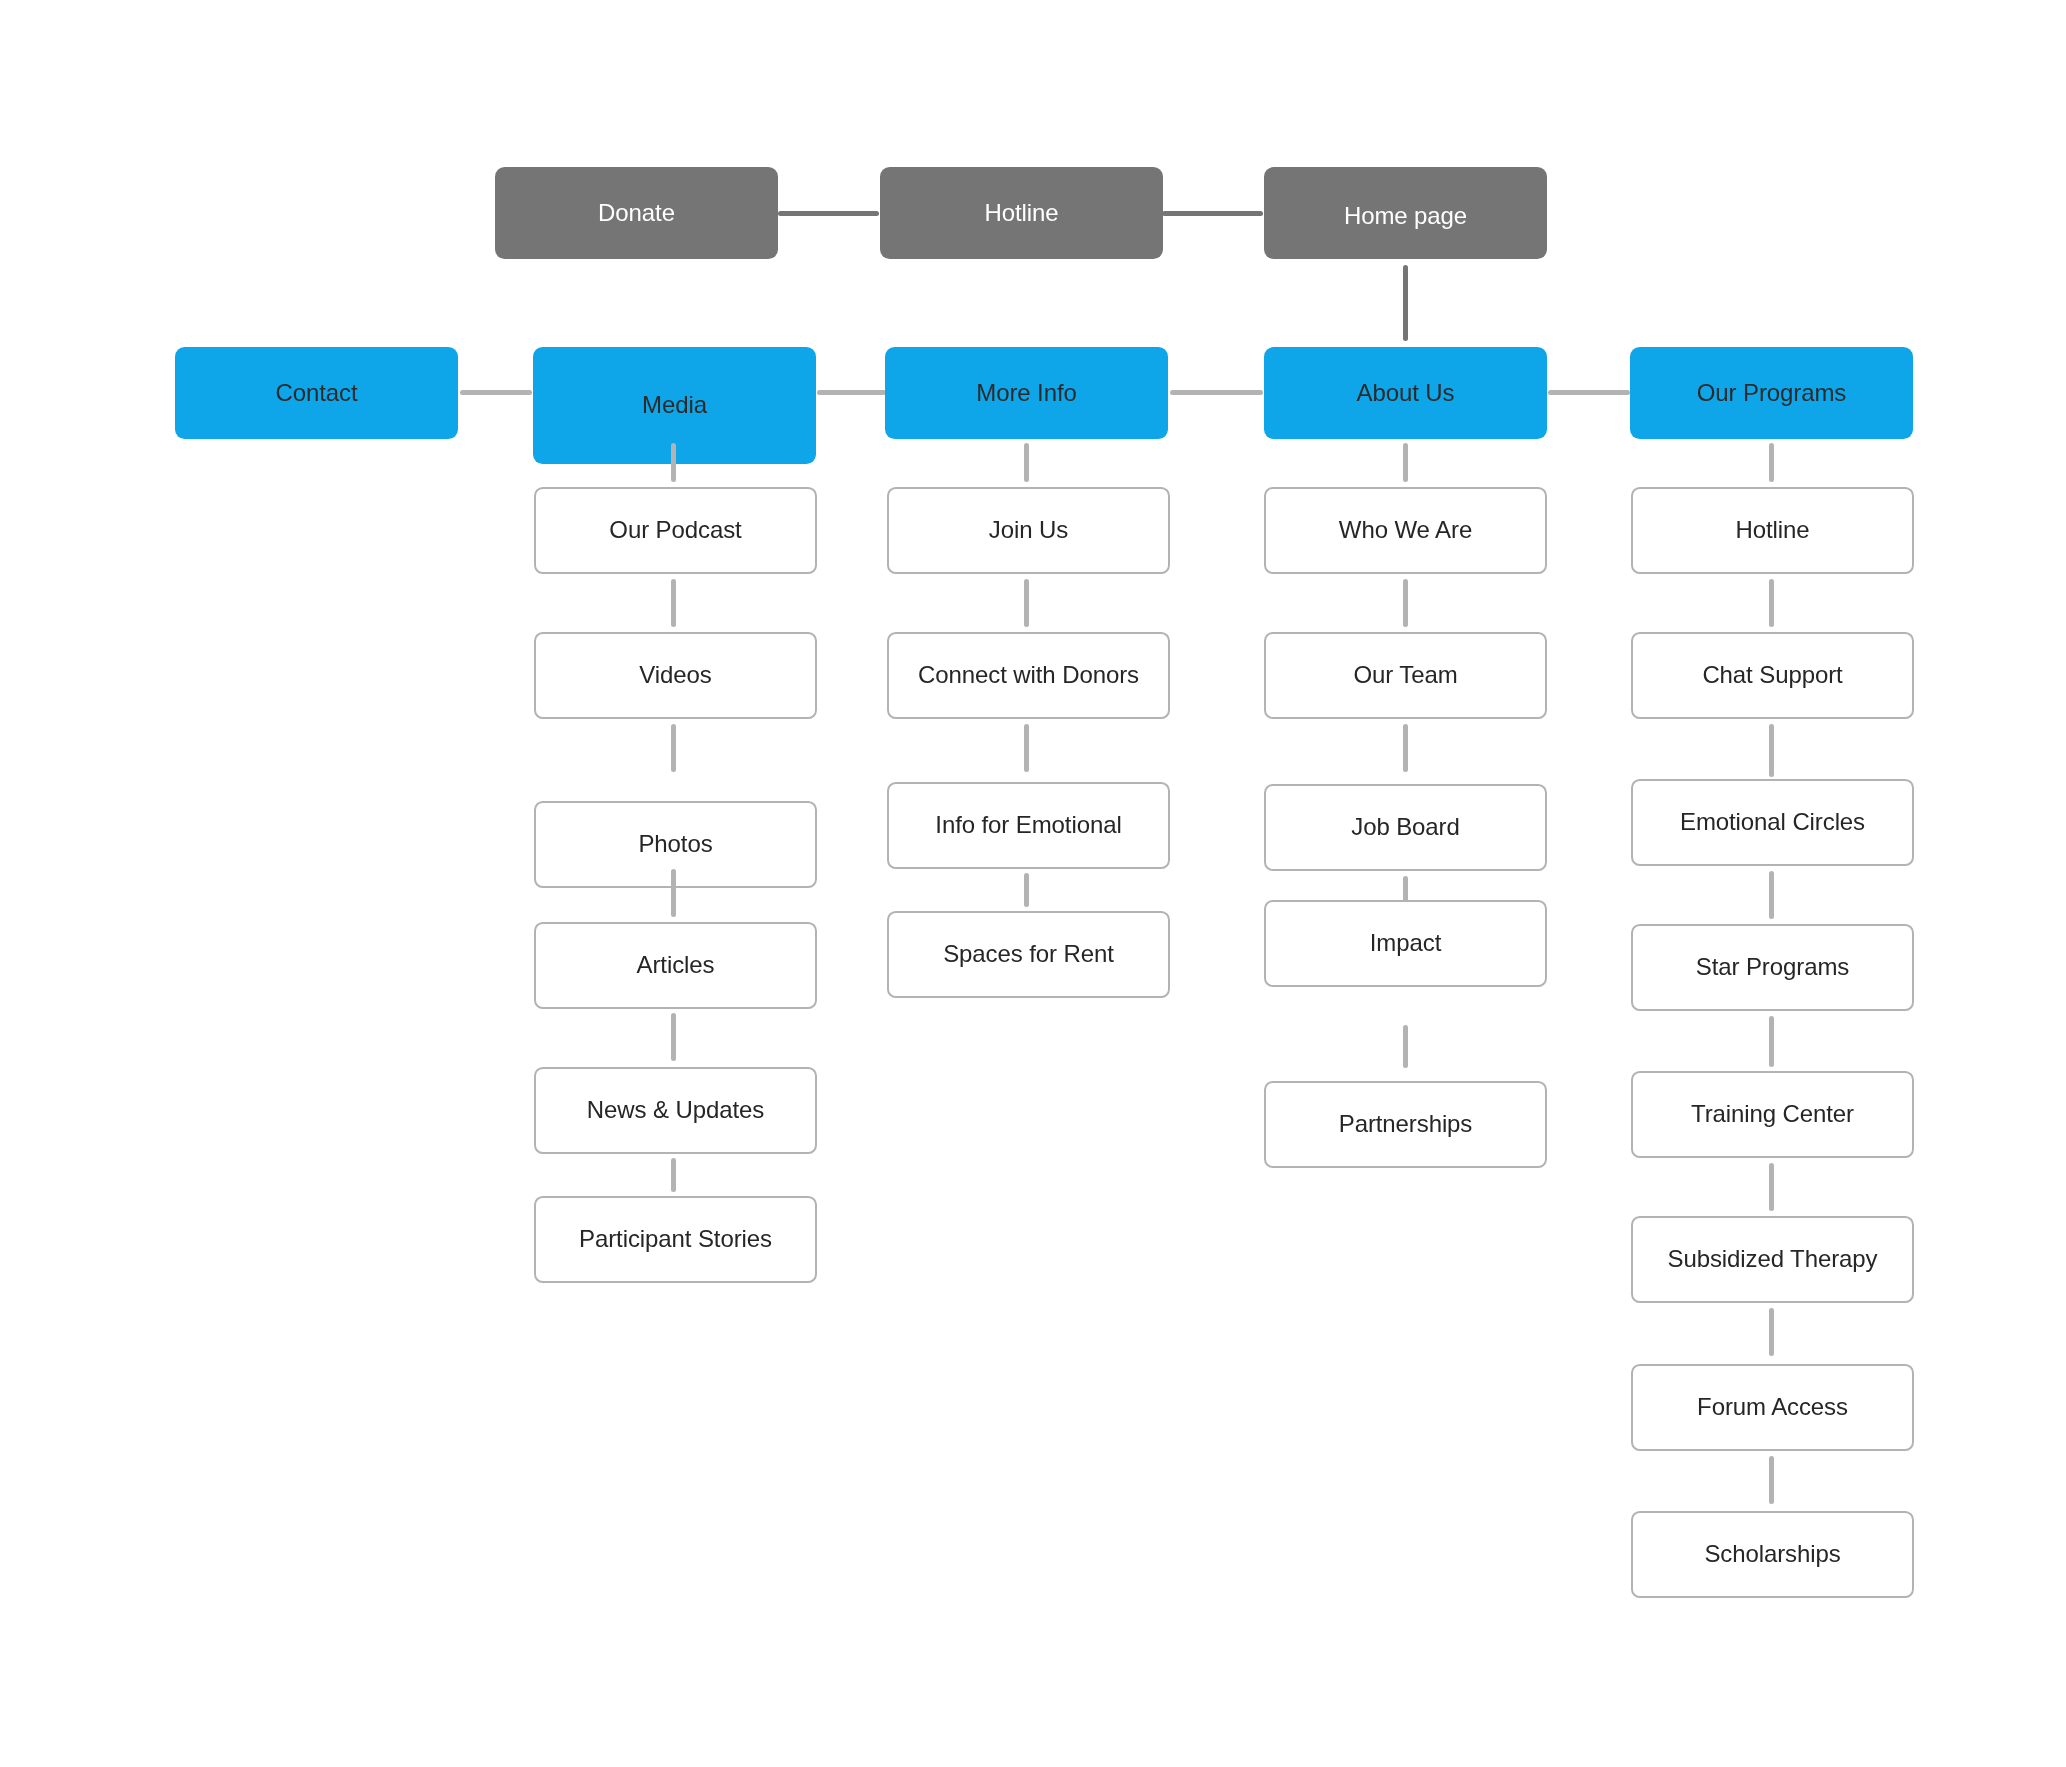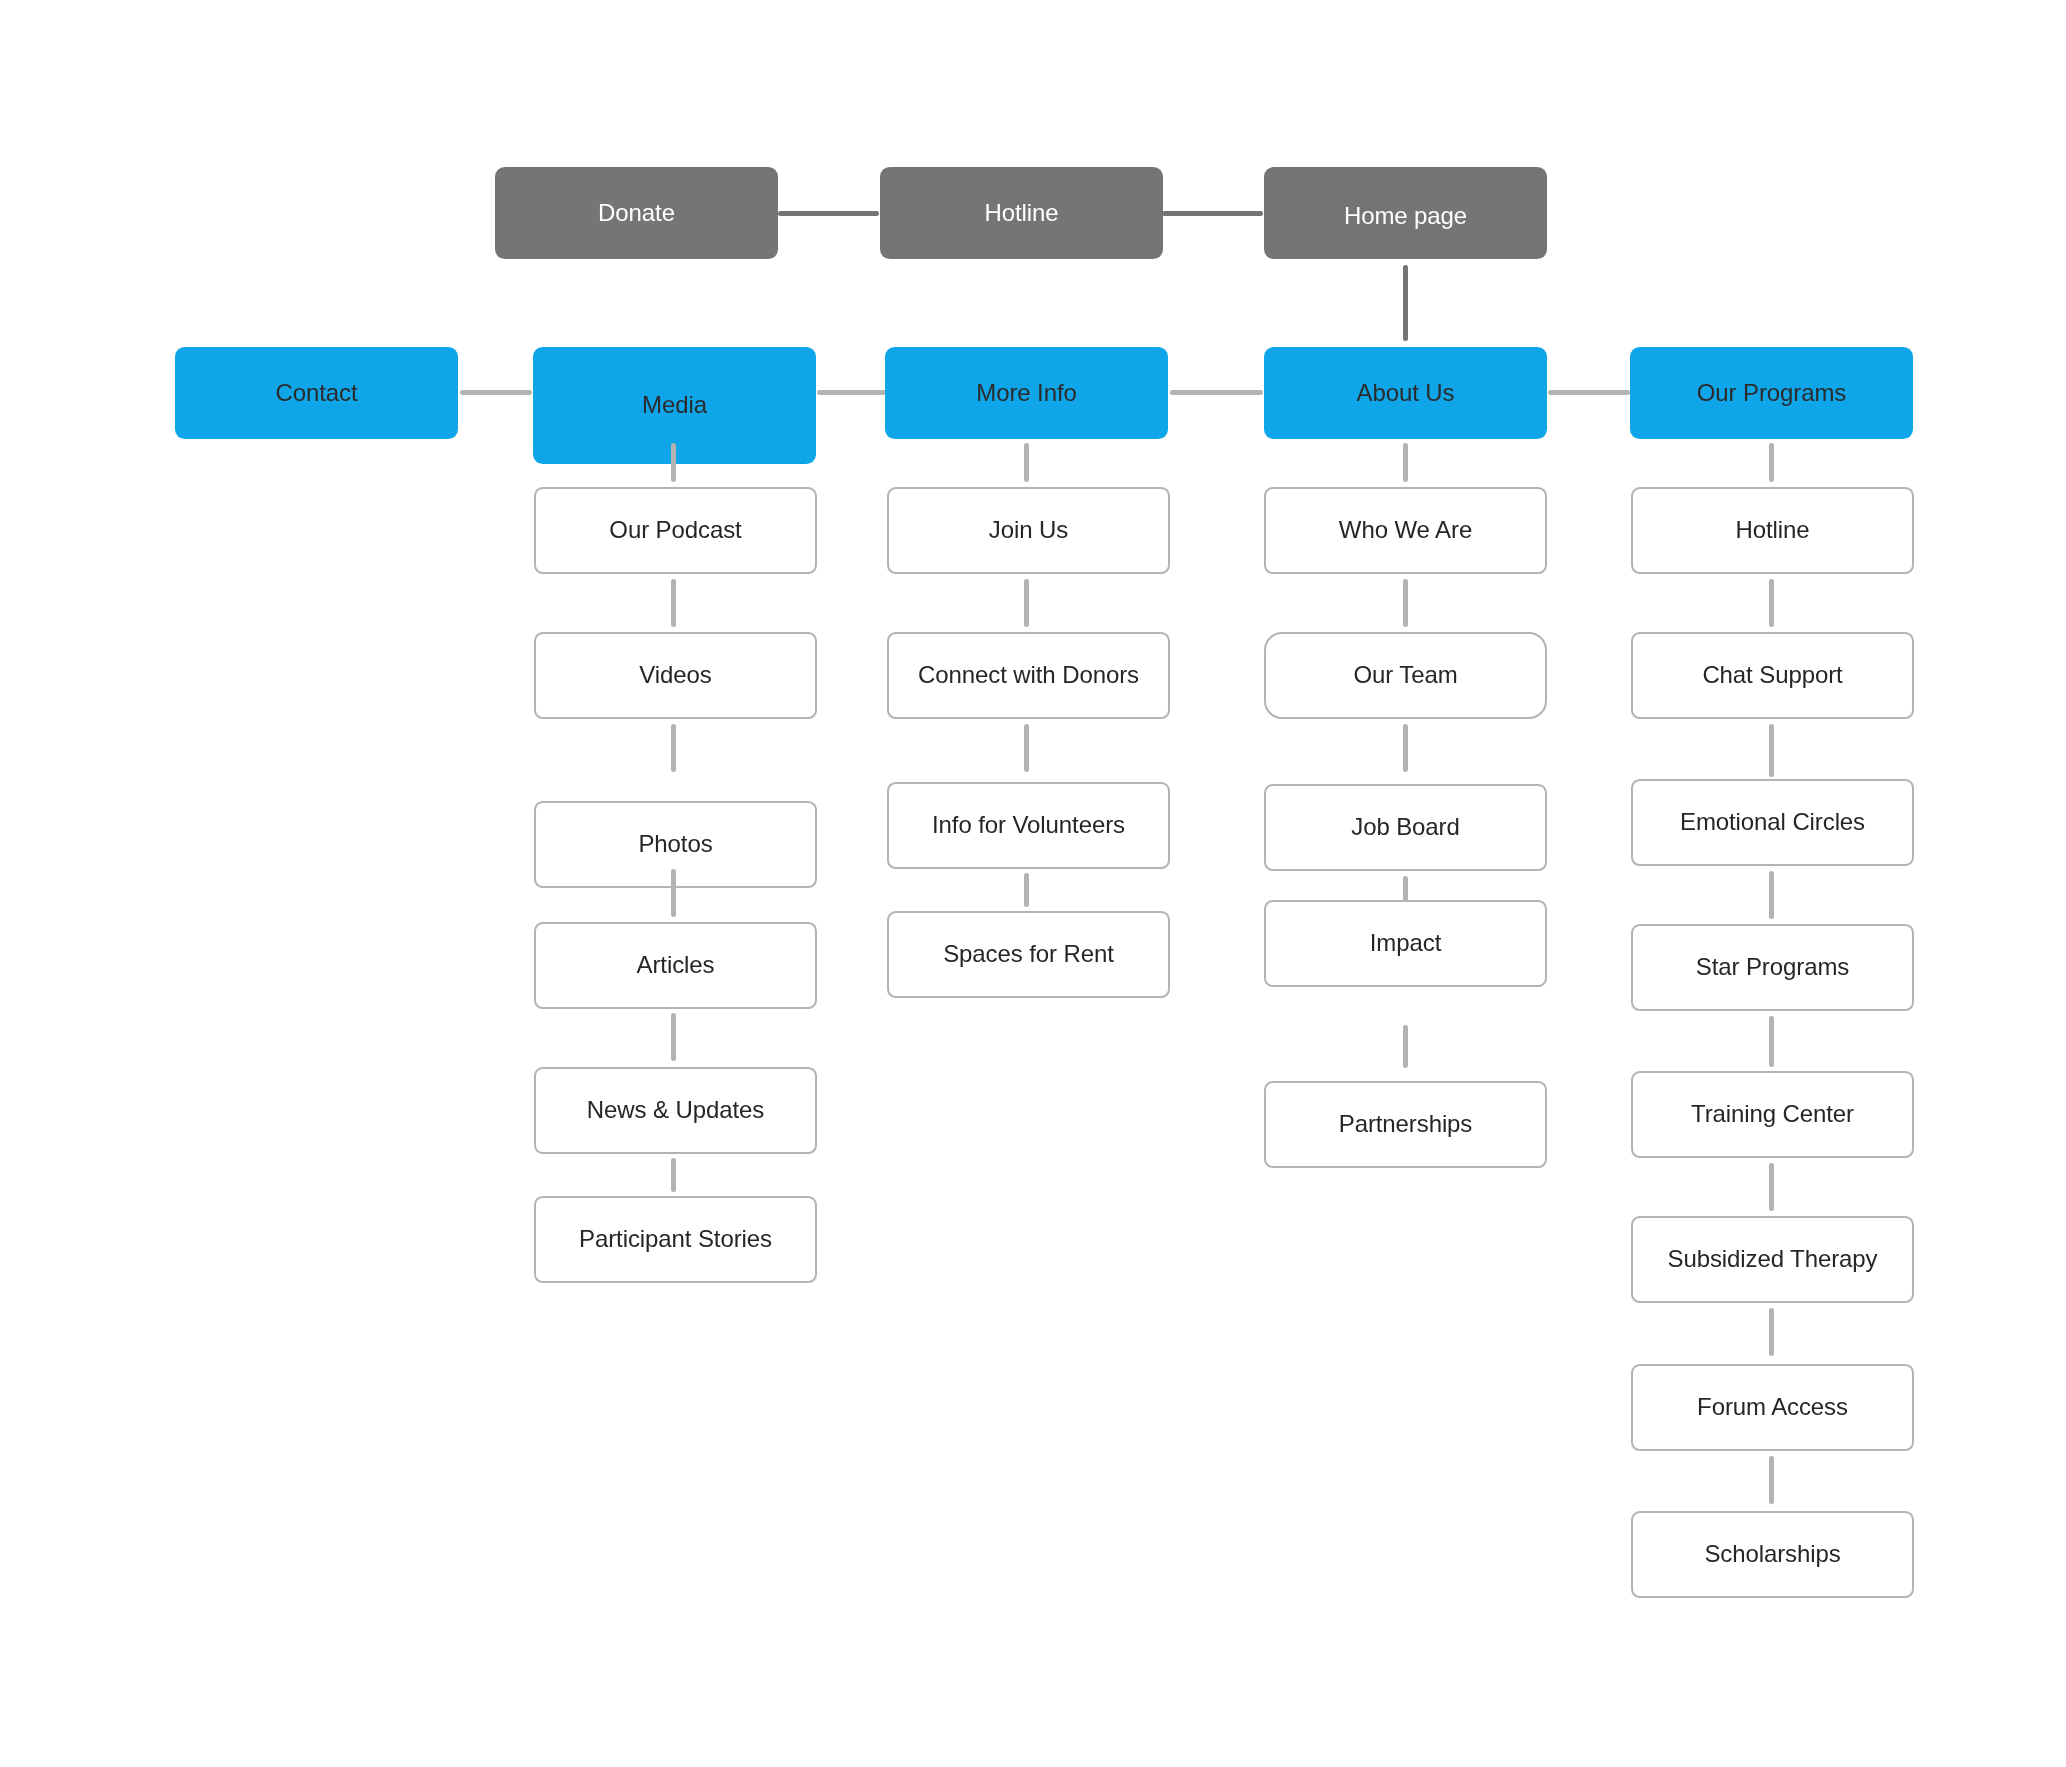--- a/index.html
+++ b/index.html
@@ -159,38 +159,38 @@
 
   <div class="conn light" style="left:1024px; top:579px; width:5.3px; height:48px;"></div>
 
   <div class="node level2" style="left:887px; top:632px; width:283px; height:87px;">
     <span>Connect with Donors</span>
   </div>
 
   <div class="conn light" style="left:1024px; top:724px; width:5.3px; height:48px;"></div>
 
   <div class="node level2" style="left:887px; top:782px; width:283px; height:87px;">
-    <span>Info for Volunteers</span>
+    <span>Info for Emotional</span>
   </div>
 
   <div class="conn light" style="left:1024px; top:873px; width:5.3px; height:34px;"></div>
 
   <div class="node level2" style="left:887px; top:911px; width:283px; height:87px;">
     <span>Spaces for Rent</span>
   </div>
 
   <div class="conn light" style="left:1403px; top:443px; width:5.3px; height:39px;"></div>
 
   <div class="node level2" style="left:1264px; top:487px; width:283px; height:87px;">
     <span>Who We Are</span>
   </div>
 
   <div class="conn light" style="left:1403px; top:579px; width:5.3px; height:48px;"></div>
 
-  <div class="node level2" style="left:1264px; top:632px; width:283px; height:87px;border-radius:18px;">
+  <div class="node level2" style="left:1264px; top:632px; width:283px; height:87px;">
     <span>Our Team</span>
   </div>
 
   <div class="conn light" style="left:1403px; top:724px; width:5.3px; height:48px;"></div>
 
   <div class="node level2" style="left:1264px; top:784px; width:283px; height:87px;">
     <span>Job Board</span>
   </div>
 
   <div class="conn light" style="left:1403px; top:876px; width:5.3px; height:43px;"></div>

